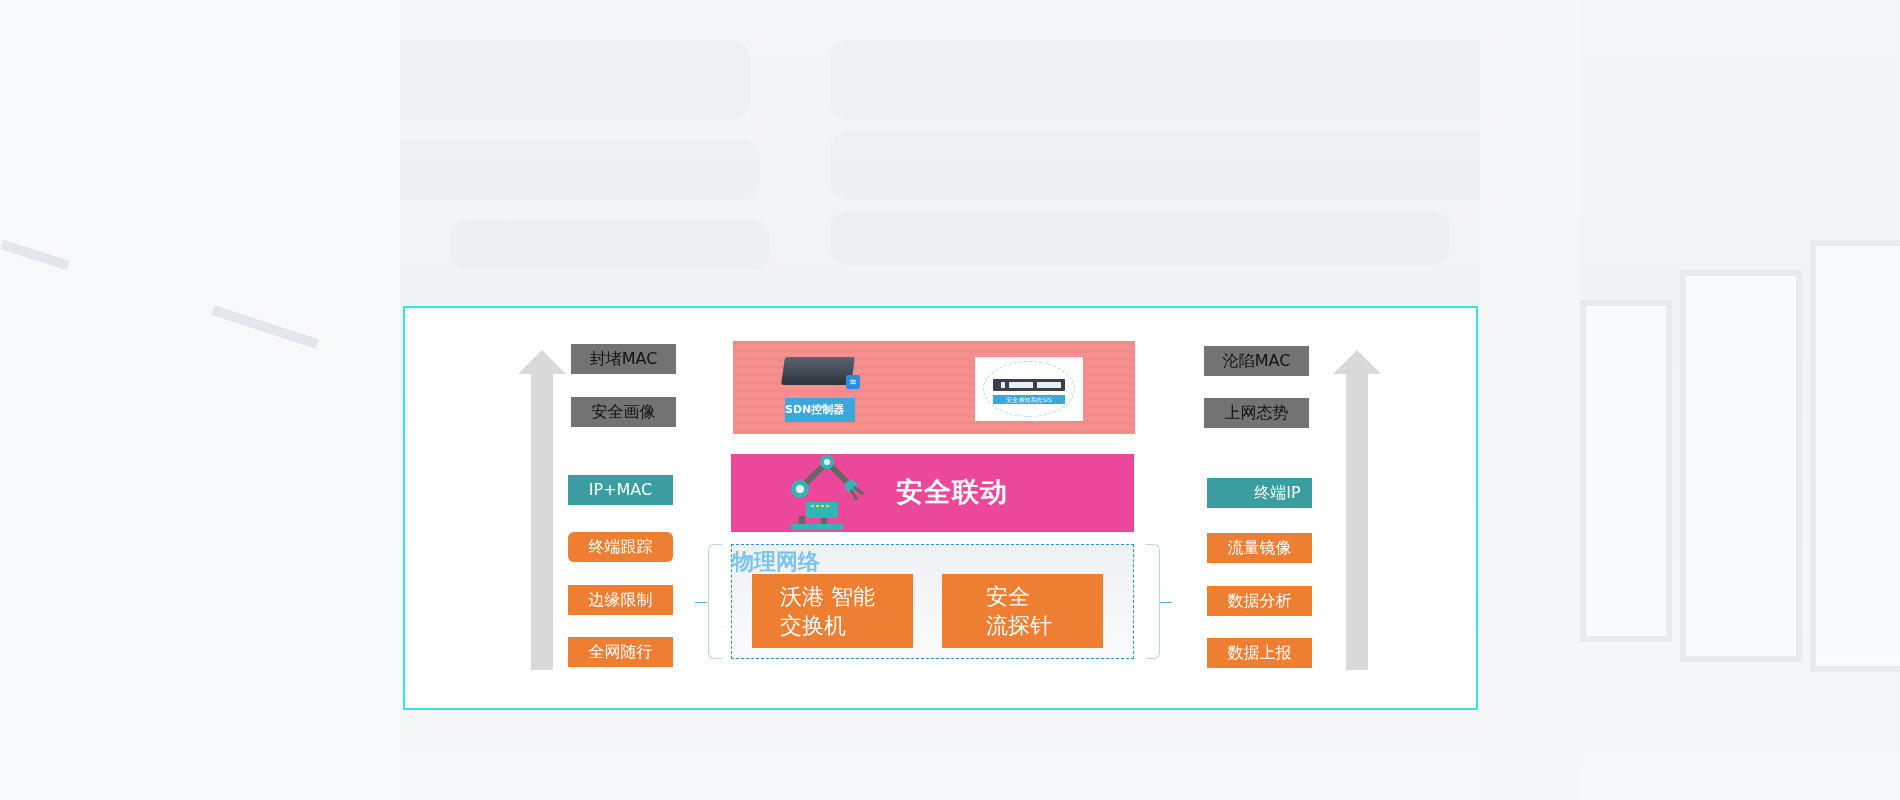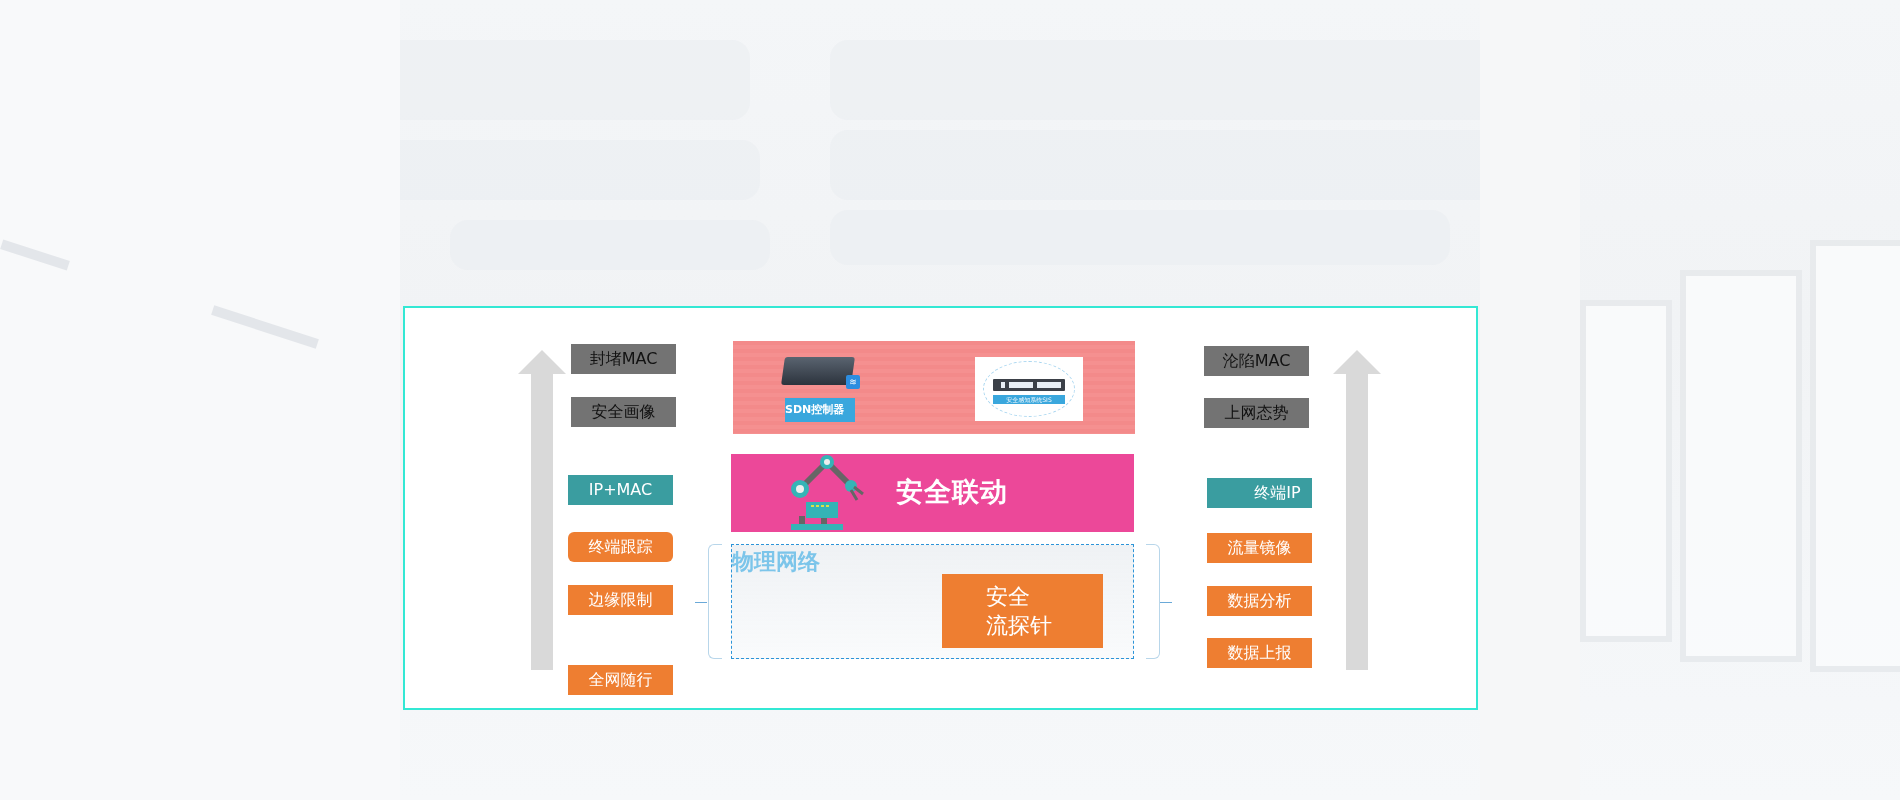--- a/index.html
+++ b/index.html
@@ -101,21 +101,21 @@
 <div class="arrow" style="left:1333px;top:350px;width:48px;height:320px;">
   <div class="head"></div>
   <div class="shaft" style="height:296px;"></div>
 </div>
 
 <div class="tag cyan" style="left:571px;top:344px;">封堵MAC</div>
 <div class="tag cyan" style="left:571px;top:397px;">安全画像</div>
 <div class="tag teal" style="left:568px;top:475px;">IP+MAC</div>
 <div class="tag orange" style="left:568px;top:532px;border-radius:6px;">终端跟踪</div>
 <div class="tag orange" style="left:568px;top:585px;">边缘限制</div>
-<div class="tag orange" style="left:568px;top:637px;margin-top:28px;">全网随行</div>
+<div class="tag orange" style="left:568px;top:637px;">全网随行</div>
 
 <div class="tag cyan" style="left:1204px;top:346px;">沦陷MAC</div>
 <div class="tag cyan" style="left:1204px;top:398px;">上网态势</div>
 <div class="tag teal" style="left:1207px;top:478px;padding-left:36px;">终端IP</div>
 <div class="tag orange" style="left:1207px;top:533px;">流量镜像</div>
 <div class="tag orange" style="left:1207px;top:586px;">数据分析</div>
 <div class="tag orange" style="left:1207px;top:638px;">数据上报</div>
 
 <div class="pink-band">
   <div class="sdn-device"></div>
@@ -156,17 +156,21 @@
 
 <div class="bracket left">
   <div class="bracket-tick" style="left:-14px;"></div>
 </div>
 <div class="bracket right">
   <div class="bracket-tick" style="left:14px;"></div>
 </div>
 
 <div class="phys-box">
   <div class="phys-title">物理网络</div>
+  <div class="orange-box" style="left:20px;padding-left:28px;">
+    <div>沃港 智能</div>
+    <div>交换机</div>
+  </div>
   <div class="orange-box" style="left:210px;padding-left:44px;">
     <div>安全</div>
     <div>流探针</div>
   </div>
 </div>
 
 </body></html>

